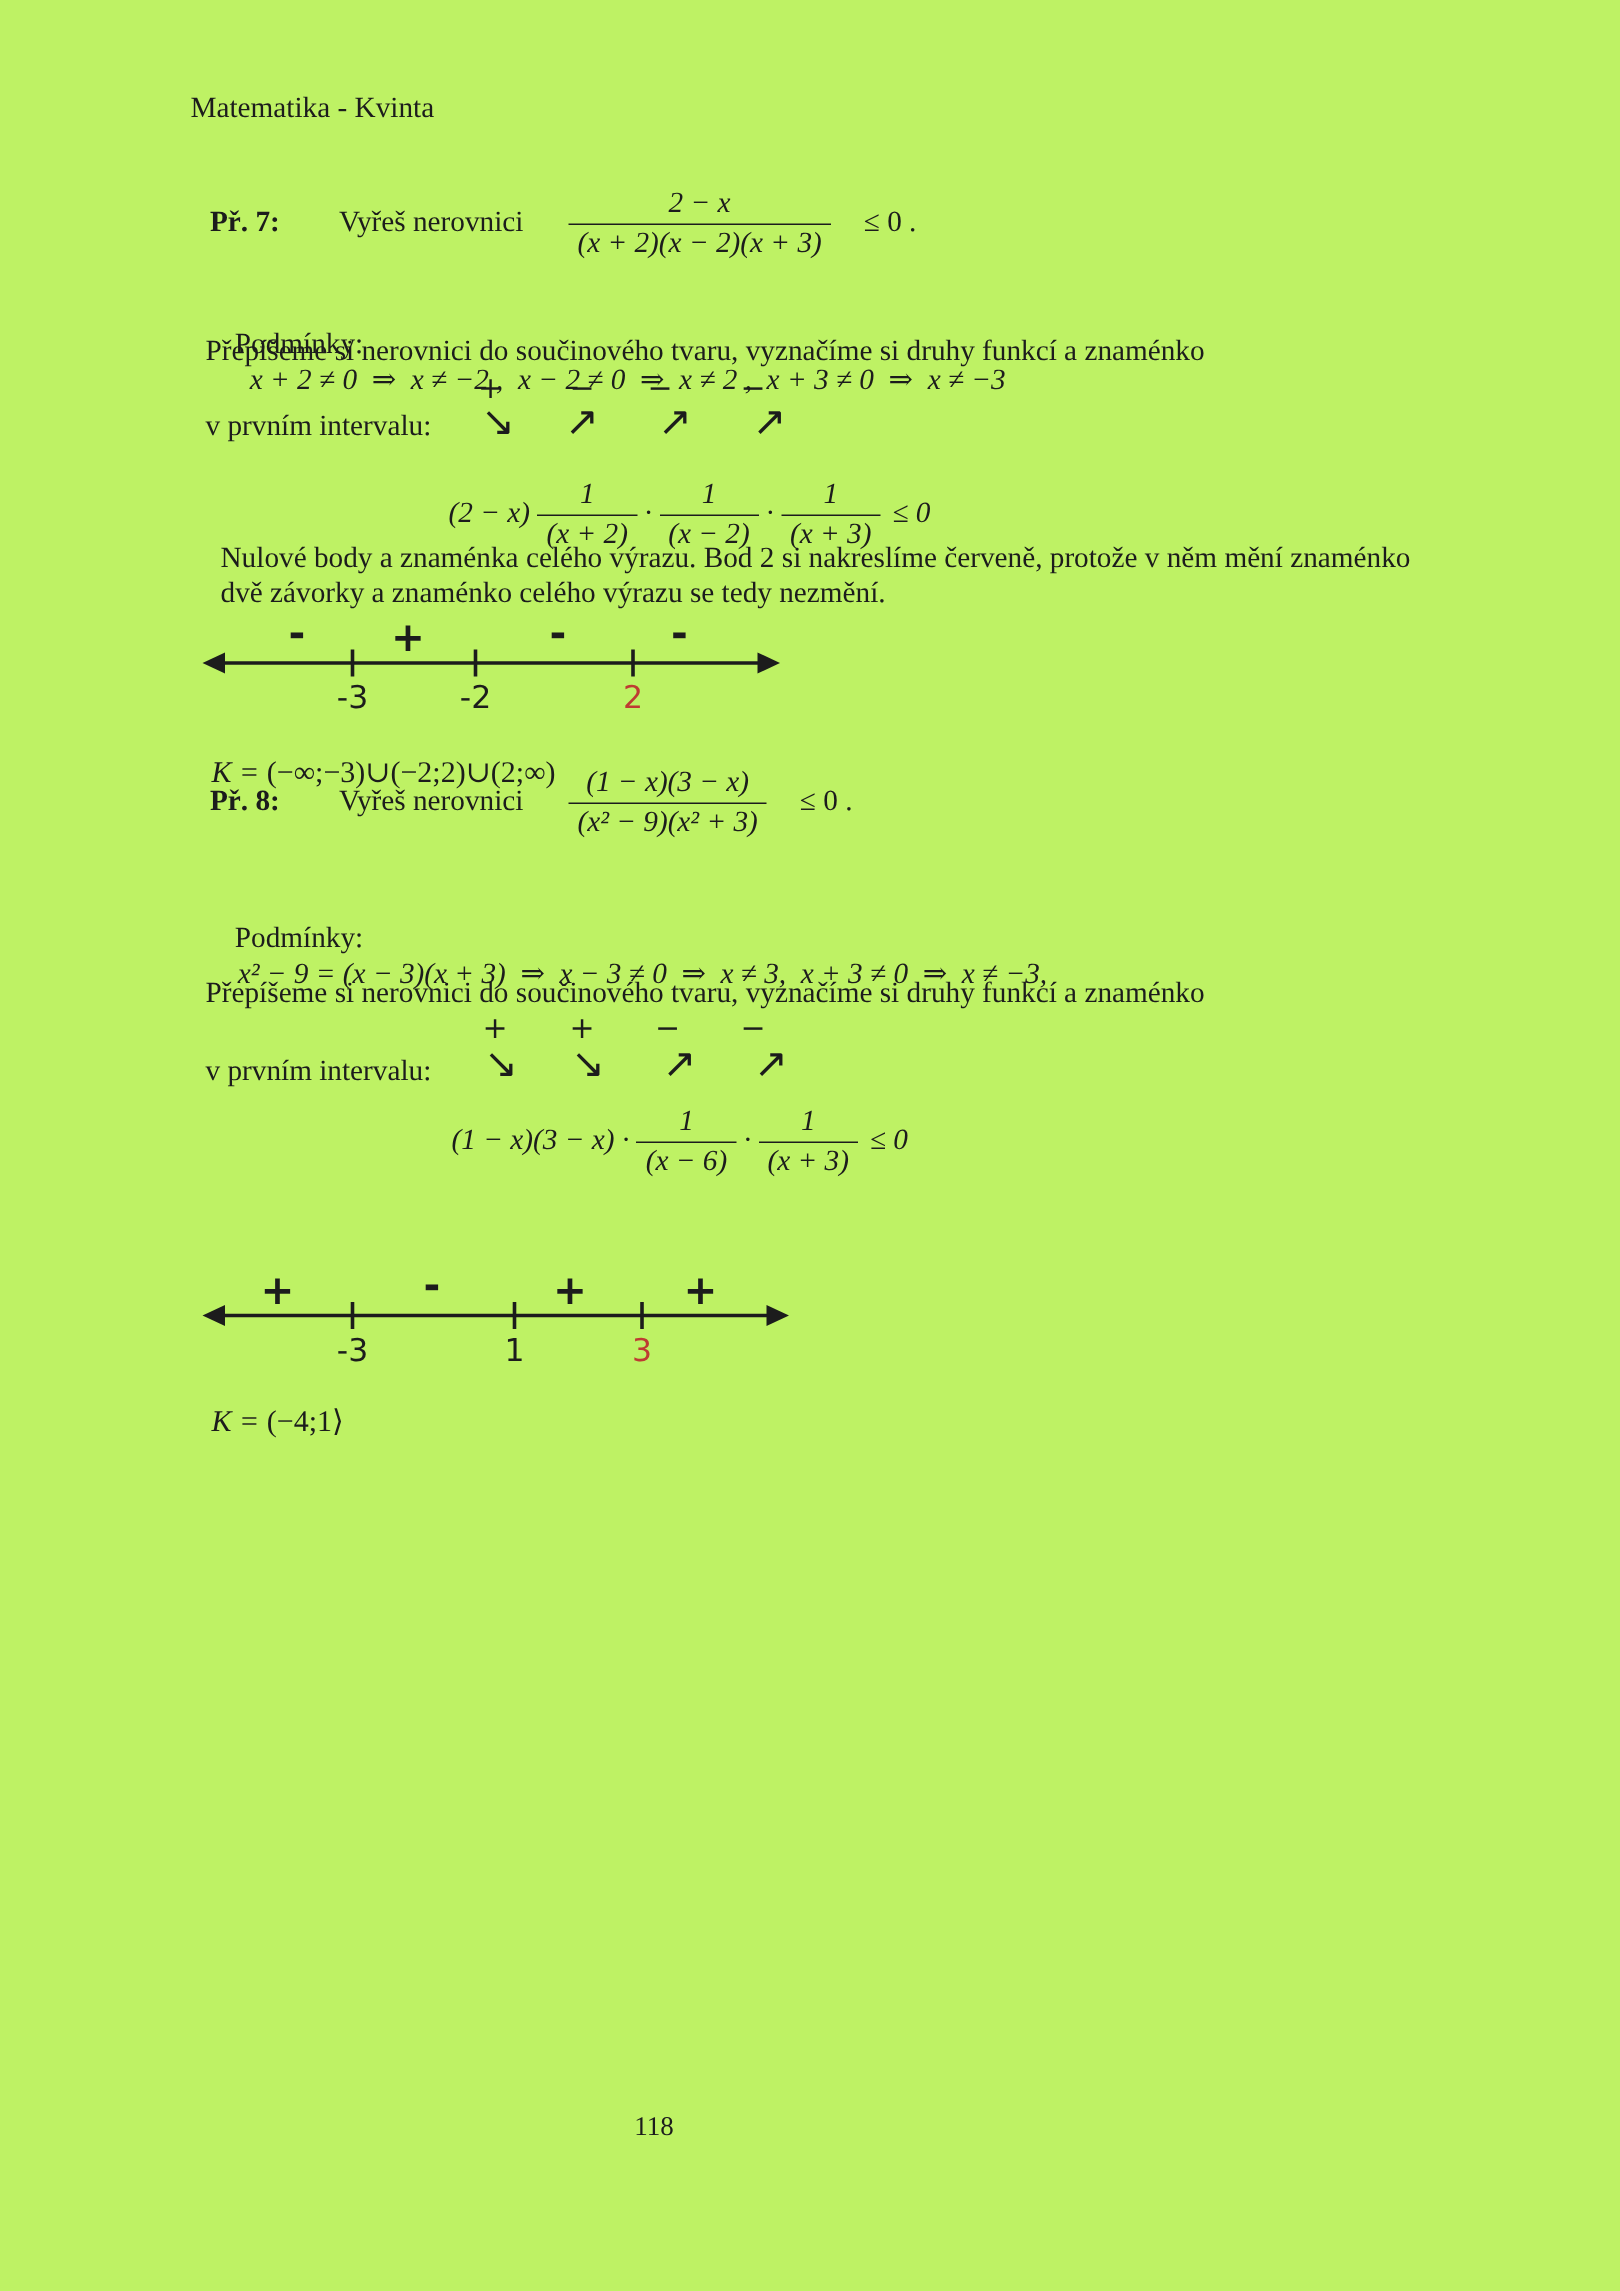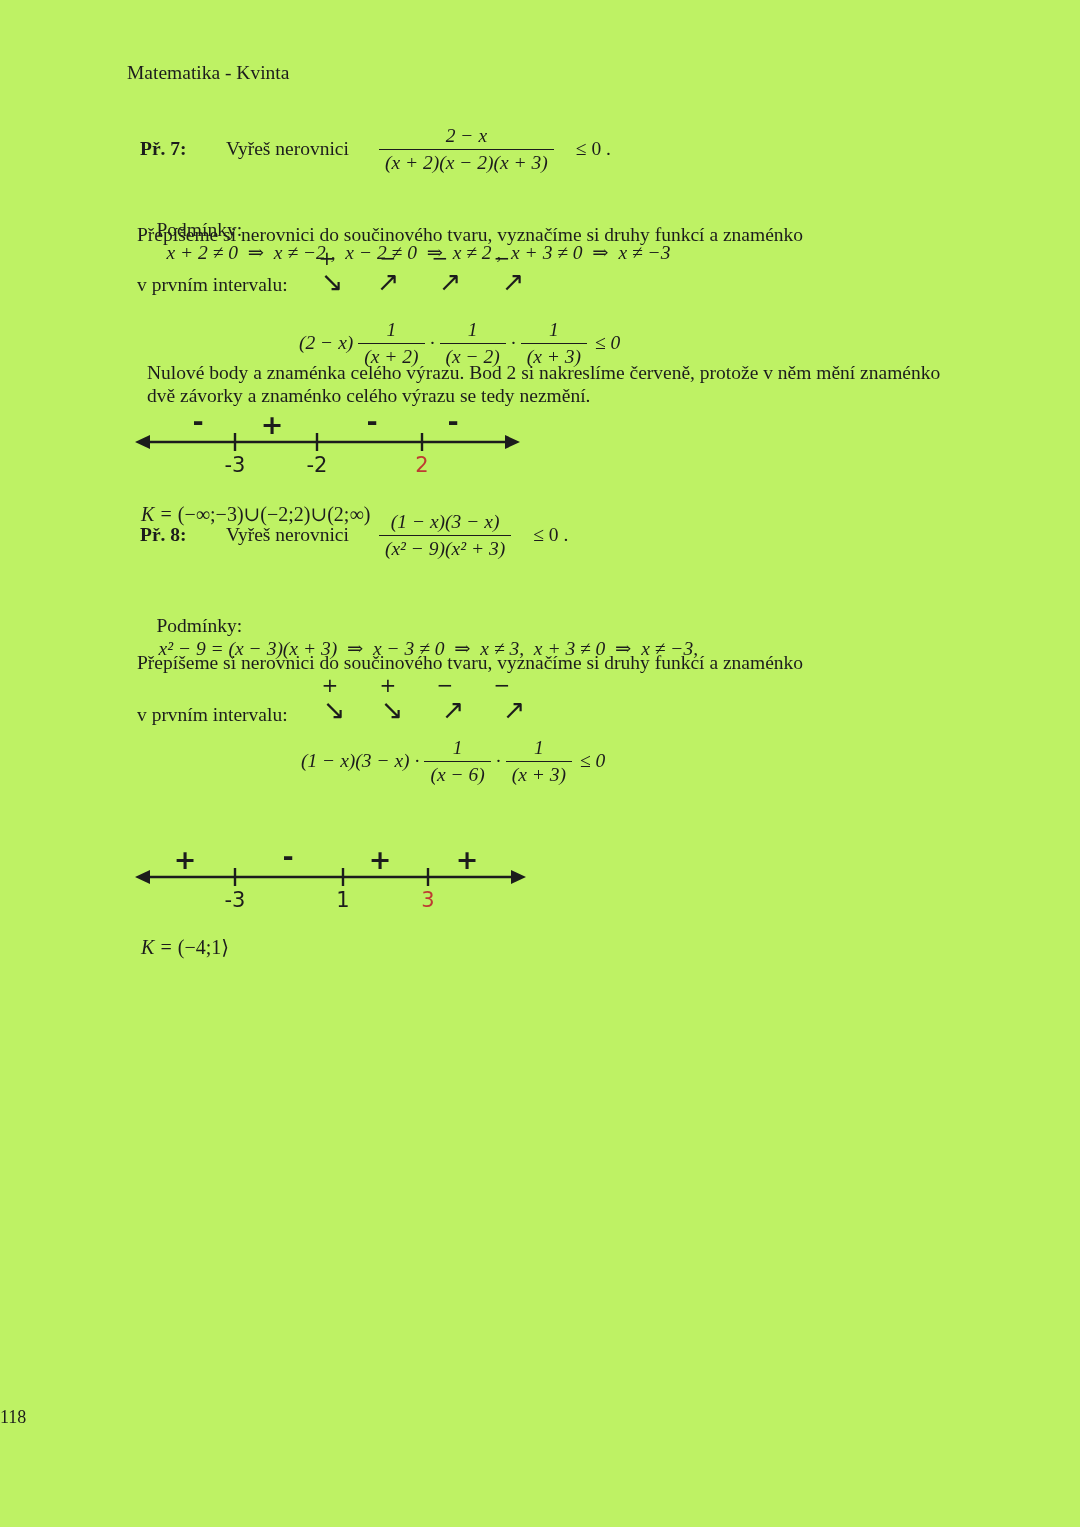--- a/index.html
+++ b/index.html
@@ -170,15 +170,15 @@
     <text class="nl-ticklabel" x="105" y="67">-3</text>
     <text class="nl-ticklabel" x="213" y="67">1</text>
     <text class="nl-ticklabel red" x="298" y="67">3</text>
   </svg>
 
   <div class="abs kline" style="left:141px; top:910px;">
     <span class="math">K =</span>
     <span>(−4;1⟩</span>
   </div>
 
-  <div class="abs" style="left:0; top:1407px; width:872px; font-size:18px;">118</div>
+  <div class="abs" style="left:0; top:1407px; width:872px; text-align:center; font-size:18px;">118</div>
 
 </div>
 
 </body></html>

